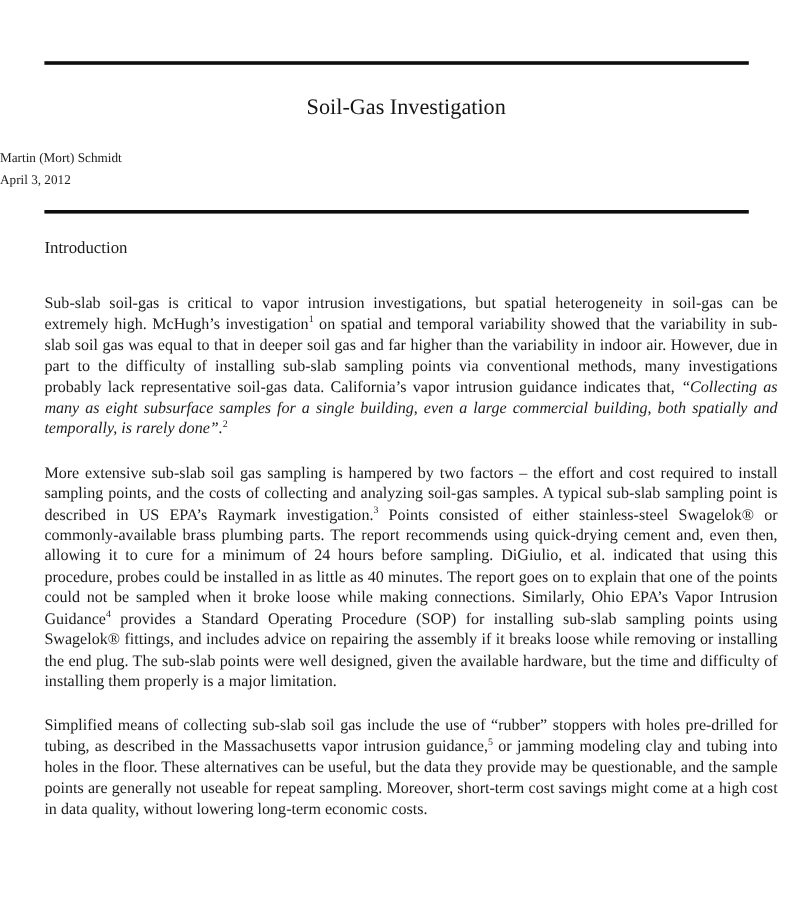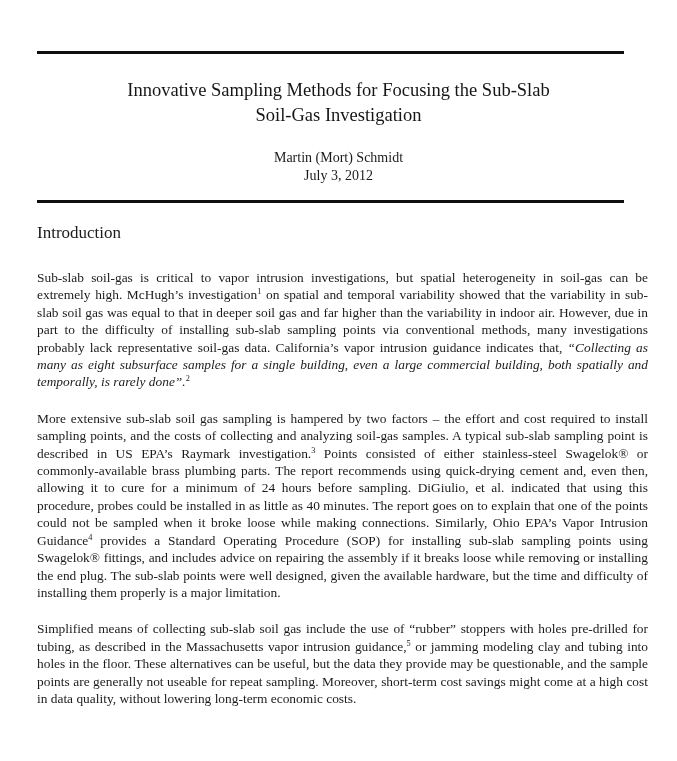--- a/index.html
+++ b/index.html
@@ -24,29 +24,29 @@
   .title {
     margin: 24px 40px 0 40px;
     text-align: center;
     font-size: 18.5px;
     line-height: 25px;
     font-weight: 400;
     color: #161616;
   }
   .byline {
     margin-top: 21px;
-    text-align: center;
-    font-size: 14px;
+    text-align: left;
+    font-size: 11px;
     line-height: 17.5px;
     color: #1b1b1b;
   }
   .rule-2 { margin-top: 16px; }
   .section-heading {
     margin: 21px 53px 0 37px;
-    font-size: 17px;
+    font-size: 14px;
     line-height: 18px;
     color: #1b1b1b;
   }
   .paragraph {
     margin: 19px 29px 0 37px;
     font-size: 13.4px;
     line-height: 17.4px;
     text-align: justify;
     color: #1b1b1b;
   }
@@ -59,27 +59,26 @@
   }
 </style>
 </head>
 <body>
 
 <div class="page">
 
   <div class="rule"></div>
 
   <h1 class="title">
-    <div>Innovative Sampling Methods for Focusing the Sub-Slab</div>
     <div>Soil-Gas Investigation</div>
   </h1>
 
   <div class="byline">
     <div>Martin (Mort) Schmidt</div>
-    <div>July 3, 2012</div>
+    <div>April 3, 2012</div>
   </div>
 
   <div class="rule rule-2"></div>
 
   <div class="section-heading">Introduction</div>
 
   <p class="paragraph"><span>Sub-slab soil-gas is critical to vapor intrusion investigations, but spatial heterogeneity in soil-gas can be extremely high.  McHugh’s investigation</span><sup>1</sup><span> on spatial and temporal variability showed that the variability in sub-slab soil gas was equal to that in deeper soil gas and far higher than the variability in indoor air.  However, due in part to the difficulty of installing sub-slab sampling points via conventional methods, many investigations probably lack representative soil-gas data.  California’s vapor intrusion guidance indicates that, </span><span class="italic">“Collecting as many as eight subsurface samples for a single building, even a large commercial building, both spatially and temporally, is rarely done”.</span><sup>2</sup></p>
 
   <p class="paragraph"><span>More extensive sub-slab soil gas sampling is hampered by two factors – the effort and cost required to install sampling points, and the costs of collecting and analyzing soil-gas samples.  A typical sub-slab sampling point is described in US EPA’s Raymark investigation.</span><sup>3</sup><span>  Points consisted of either stainless-steel Swagelok® or commonly-available brass plumbing parts.  The report recommends using quick-drying cement and, even then, allowing it to cure for a minimum of 24 hours before sampling.  DiGiulio, et al. indicated that using this procedure, probes could be installed in as little as 40 minutes.  The report goes on to explain that one of the points could not be sampled when it broke loose while making connections.  Similarly, Ohio EPA’s Vapor Intrusion Guidance</span><sup>4</sup><span> provides a Standard Operating Procedure (SOP) for installing sub-slab sampling points using Swagelok® fittings, and includes advice on repairing the assembly if it breaks loose while removing or installing the end plug.  The sub-slab points were well designed, given the available hardware, but the time and difficulty of installing them properly is a major limitation.</span></p>
 

